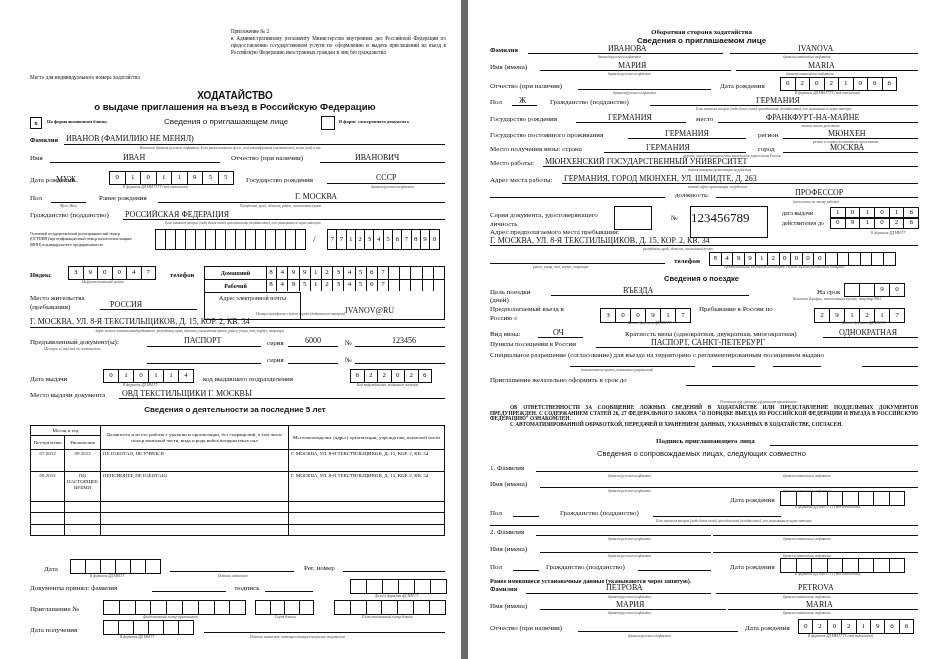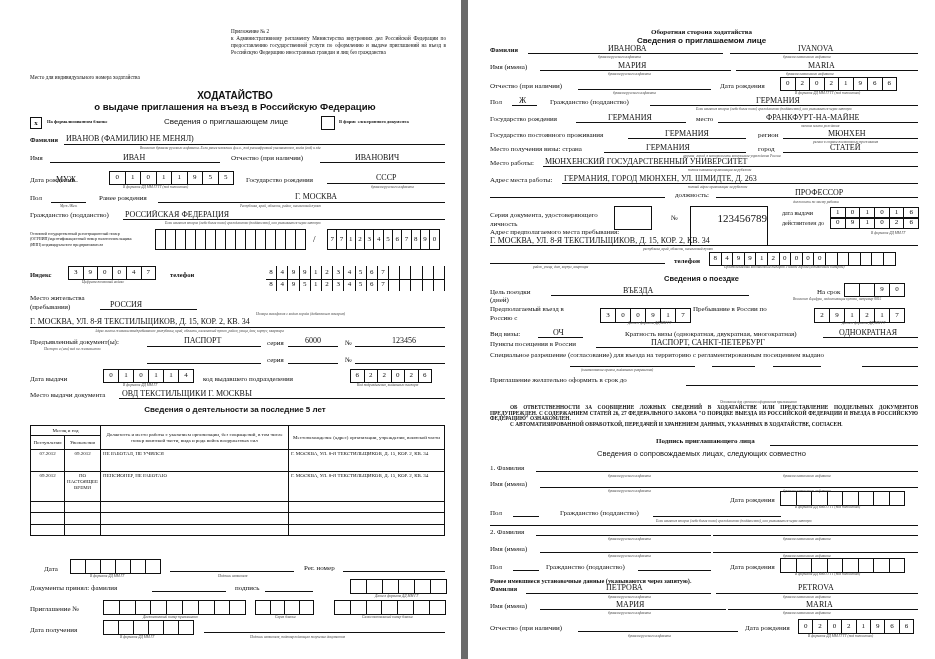--- a/index.html
+++ b/index.html
@@ -125,20 +125,26 @@
       <span style="width: 14.5px; height: 12px; line-height: 11px;">3</span>
       <span style="width: 14.5px; height: 12px; line-height: 11px;">9</span>
       <span style="width: 14.5px; height: 12px; line-height: 11px;">0</span>
       <span style="width: 14.5px; height: 12px; line-height: 11px;">0</span>
       <span style="width: 14.5px; height: 12px; line-height: 11px;">4</span>
       <span style="width: 14.5px; height: 12px; line-height: 11px;">7</span>
     </div>
   <div class="abs cap" style="left:82px;top:281px">Цифрами почтовый индекс</div>
   <div class="abs t" style="left:170px;top:272px;font-weight:bold;font-size:6.5px">телефон</div>
 
+  <div class="box" style="left:204px;top:266px;width:241px;height:54px;border-bottom:1px solid #111">
+    <div class="abs" style="left:0;top:0;width:62px;height:13px;border-right:1px solid #111;border-bottom:1px solid #111;font-size:6px;text-align:center;line-height:12px;font-weight:bold">Домашний</div>
+    <div class="abs" style="left:0;top:13px;width:62px;height:12px;border-right:1px solid #111;font-size:6px;text-align:center;line-height:12px;font-weight:bold">Рабочий</div>
+    <div class="abs" style="left:0;top:25px;width:96px;height:28px;border-right:1px solid #111;border-top:1px solid #111;font-size:6px;text-align:center;line-height:1.2;padding-top:2px">Адрес электронной почты</div>
+    <div class="abs tv" style="left:140px;top:40px">IVANOV@RU</div>
+  </div>
   <div class="cells" style="left:266px;top:266px;border-top:none;border-left:none">
       <span style="width: 11.2px; height: 13px; line-height: 12px;">8</span>
       <span style="width: 11.2px; height: 13px; line-height: 12px;">4</span>
       <span style="width: 11.2px; height: 13px; line-height: 12px;">9</span>
       <span style="width: 11.2px; height: 13px; line-height: 12px;">9</span>
       <span style="width: 11.2px; height: 13px; line-height: 12px;">1</span>
       <span style="width: 11.2px; height: 13px; line-height: 12px;">2</span>
       <span style="width: 11.2px; height: 13px; line-height: 12px;">3</span>
       <span style="width: 11.2px; height: 13px; line-height: 12px;">4</span>
       <span style="width: 11.2px; height: 13px; line-height: 12px;">5</span>
@@ -399,21 +405,21 @@
   <div class="line" style="left:160px;top:138px;width:118px"></div>
   <div class="abs t" style="left:290px;top:132px">регион</div>
   <div class="abs tv" style="left:360px;top:130px">МЮНХЕН</div>
   <div class="line" style="left:315px;top:138px;width:135px"></div>
   <div class="abs cap" style="left:345px;top:141px">регион в стране постоянного проживания</div>
 
   <div class="abs t" style="left:22px;top:146px">Место получения визы: страна</div>
   <div class="abs tv" style="left:178px;top:144px">ГЕРМАНИЯ</div>
   <div class="line" style="left:136px;top:152px;width:142px"></div>
   <div class="abs t" style="left:290px;top:146px">город</div>
-  <div class="abs tv" style="left:362px;top:144px">СТАТЕЙ</div>
+  <div class="abs tv" style="left:362px;top:144px">МОСКВА</div>
   <div class="line" style="left:315px;top:152px;width:135px"></div>
   <div class="abs cap" style="left:215px;top:155px">страна, город, в котором есть консульское учреждение России</div>
 
   <div class="abs t" style="left:22px;top:160px">Место работы:</div>
   <div class="abs tv" style="left:77px;top:158px">МЮНХЕНСКИЙ ГОСУДАРСТВЕННЫЙ УНИВЕРСИТЕТ</div>
   <div class="line" style="left:75px;top:166px;width:375px"></div>
   <div class="abs cap" style="left:220px;top:169px">полное название организации за рубежом</div>
 
   <div class="abs t" style="left:22px;top:177px">Адрес места работы:</div>
   <div class="abs tv" style="left:96px;top:175px">ГЕРМАНИЯ, ГОРОД МЮНХЕН, УЛ. ШМИДТЕ, Д. 263</div>
@@ -422,21 +428,21 @@
 
   <div class="line" style="left:22px;top:197px;width:175px"></div>
   <div class="abs t" style="left:207px;top:192px">должность:</div>
   <div class="abs tv" style="left:327px;top:189px">ПРОФЕССОР</div>
   <div class="line" style="left:248px;top:197px;width:202px"></div>
   <div class="abs cap" style="left:325px;top:201px">должность по месту работы</div>
 
   <div class="abs t" style="left:22px;top:211px;width:120px;white-space:normal;line-height:1.25">Серия документа, удостоверяющего личность</div>
   <div class="box" style="left:146px;top:206px;width:38px;height:24px"></div>
   <div class="abs t" style="left:203px;top:215px">№</div>
-  <div class="box" style="left:222px;top:206px;width:78px;height:40px;font-size:11px;text-align:right;line-height:22px"><span>123456789</span></div>
+  <div class="box" style="left:222px;top:206px;width:78px;height:32px;font-size:13px;text-align:left;line-height:22px"><span>123456789</span></div>
   <div class="abs t" style="left:314px;top:210px;font-size:6px">дата выдачи</div>
   <div class="abs t" style="left:314px;top:220px;font-size:6px">действителен до</div>
   <div class="cells" style="left:362px;top:207px">
       <span style="width: 14.7px; height: 10px; line-height: 9px;">1</span>
       <span style="width: 14.7px; height: 10px; line-height: 9px;">0</span>
       <span style="width: 14.7px; height: 10px; line-height: 9px;">1</span>
       <span style="width: 14.7px; height: 10px; line-height: 9px;">0</span>
       <span style="width: 14.7px; height: 10px; line-height: 9px;">1</span>
       <span style="width: 14.7px; height: 10px; line-height: 9px;">6</span>
     </div>
@@ -496,21 +502,21 @@
   <div class="abs t" style="left:22px;top:305px;width:90px;white-space:normal;line-height:1.25">Предполагаемый въезд в Россию с</div>
   <div class="cells" style="left:132px;top:308px">
       <span style="width: 15px; height: 13px; line-height: 12px;">3</span>
       <span style="width: 15px; height: 13px; line-height: 12px;">0</span>
       <span style="width: 15px; height: 13px; line-height: 12px;">0</span>
       <span style="width: 15px; height: 13px; line-height: 12px;">9</span>
       <span style="width: 15px; height: 13px; line-height: 12px;">1</span>
       <span style="width: 15px; height: 13px; line-height: 12px;">7</span>
     </div>
   <div class="abs cap" style="left:160px;top:322px">Дата в формате ДД ММ ГГ</div>
-  <div class="abs t" style="left:225px;top:306px">Пребывание в России по</div>
+  <div class="abs t" style="left:231px;top:306px">Пребывание в России по</div>
   <div class="cells" style="left:346px;top:308px">
       <span style="width: 15px; height: 13px; line-height: 12px;">2</span>
       <span style="width: 15px; height: 13px; line-height: 12px;">9</span>
       <span style="width: 15px; height: 13px; line-height: 12px;">1</span>
       <span style="width: 15px; height: 13px; line-height: 12px;">2</span>
       <span style="width: 15px; height: 13px; line-height: 12px;">1</span>
       <span style="width: 15px; height: 13px; line-height: 12px;">7</span>
     </div>
   <div class="abs cap" style="left:374px;top:322px">Дата в формате ДД ММ ГГ</div>
 

